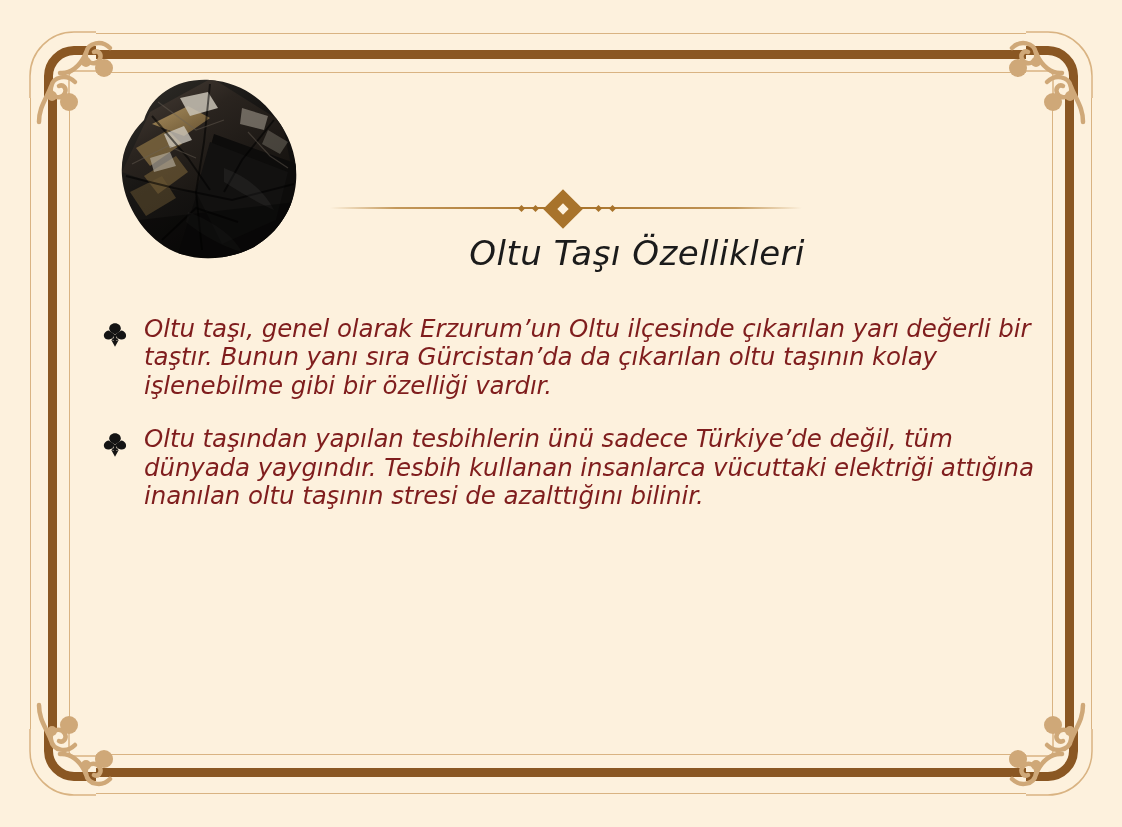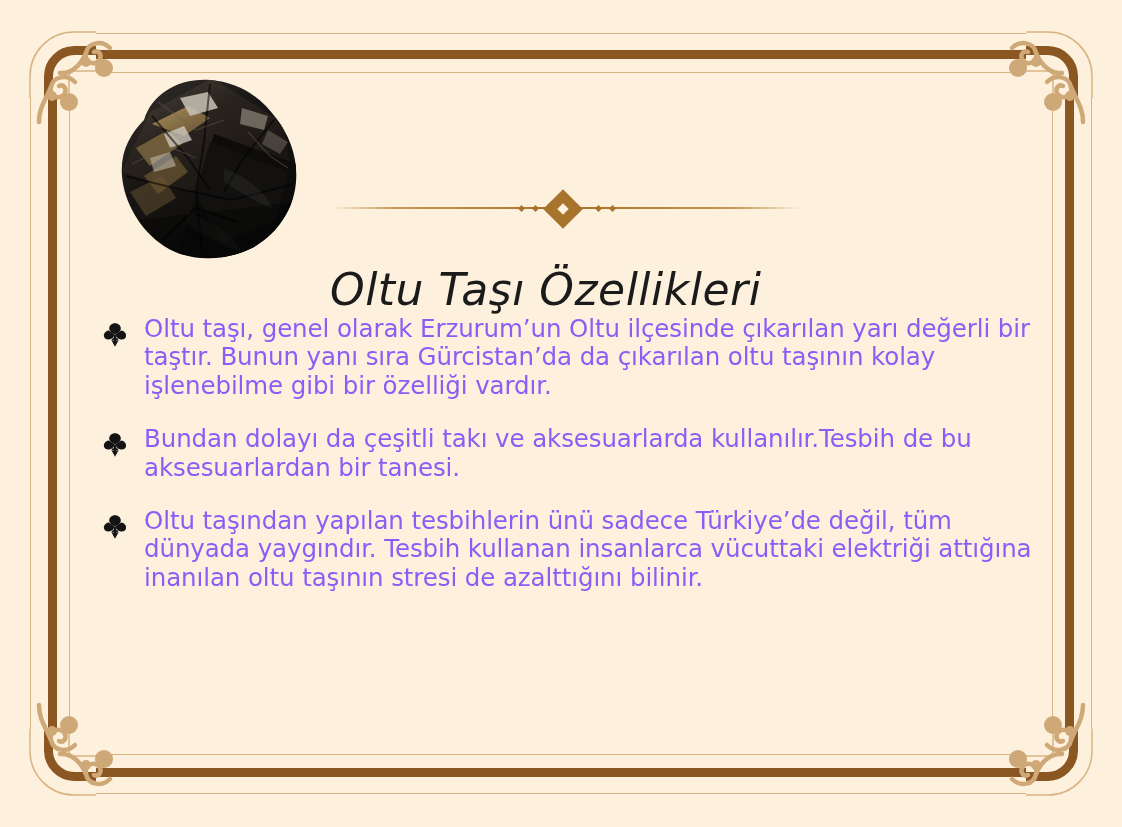--- a/index.html
+++ b/index.html
@@ -137,27 +137,27 @@
     content: "";
     position: absolute;
     left: 10px; top: 10px;
     width: 8px; height: 8px;
     background: #fdf1dd;
   }
 
   #title {
     position: absolute;
     left: 330px;
-    top: 235px;
+    top: 210px;
     width: 475px;
-    text-align: left;
+    text-align: right;
     font-family: "DejaVu Sans", sans-serif;
     font-style: italic;
     font-weight: 400;
-    font-size: 44px;
+    font-size: 34px;
     letter-spacing: 0.5px;
     color: #1b1b1b;
     white-space: nowrap;
   }
 
   
   #points {
     position: absolute;
     left: 100px;
     top: 290px;
@@ -172,24 +172,25 @@
   .bullet {
     position: absolute;
     left: 2px;
     top: 7px;
     width: 26px;
     height: 26px;
   }
   .bullet svg { display: block; }
   .ptext {
     font-family: "DejaVu Sans", sans-serif;
+    font-style: italic;
     font-weight: 400;
     font-size: 24.5px;
     line-height: 1.17;
-    color: #8b5cf6;
+    color: #7f1d1d;
     letter-spacing: -0.1px;
   }
 </style>
 </head>
 <body>
 
 <div id="card">
 
   <div class="frame-outer"></div>
   <div class="frame-mid"></div>
@@ -386,37 +387,20 @@
             <path d="M19.4,8.4 C22.6,9.0 24.6,11.6 24.0,14.4 C23.5,16.8 21.0,18.0 18.0,17.2
                      C15.0,16.4 13.7,14.6 13.9,12.0 C16.0,10.6 17.6,9.2 19.4,8.4 Z"></path>
             <path d="M11.7,12.6 L14.3,12.6 L14.3,19.0 L17.0,17.6 L13,24.8 L9,17.6 L11.7,19.0 Z"></path>
             <rect x="10.0" y="16.2" width="6" height="2.1" rx="1"></rect>
           </g>
         </svg>
       </span>
       <p class="ptext">Oltu taşı, genel olarak Erzurum’un Oltu ilçesinde çıkarılan yarı değerli bir taştır. Bunun yanı sıra Gürcistan’da da çıkarılan oltu taşının kolay işlenebilme gibi bir özelliği vardır.</p>
     </div>
 
-    <div class="point">
-      <span class="bullet">
-        <svg width="26" height="26" viewBox="0 0 26 26">
-          <g fill="#141414">
-            <path d="M13,1.2 C9.6,1.2 7.2,3.6 7.2,6.6 C7.2,9.2 9.2,10.6 13,12.4
-                     C16.8,10.6 18.8,9.2 18.8,6.6 C18.8,3.6 16.4,1.2 13,1.2 Z"></path>
-            <path d="M6.6,8.4 C3.4,9.0 1.4,11.6 2.0,14.4 C2.5,16.8 5.0,18.0 8.0,17.2
-                     C11.0,16.4 12.3,14.6 12.1,12.0 C10.0,10.6 8.4,9.2 6.6,8.4 Z"></path>
-            <path d="M19.4,8.4 C22.6,9.0 24.6,11.6 24.0,14.4 C23.5,16.8 21.0,18.0 18.0,17.2
-                     C15.0,16.4 13.7,14.6 13.9,12.0 C16.0,10.6 17.6,9.2 19.4,8.4 Z"></path>
-            <path d="M11.7,12.6 L14.3,12.6 L14.3,19.0 L17.0,17.6 L13,24.8 L9,17.6 L11.7,19.0 Z"></path>
-            <rect x="10.0" y="16.2" width="6" height="2.1" rx="1"></rect>
-          </g>
-        </svg>
-      </span>
-      <p class="ptext">Bundan dolayı da çeşitli takı ve aksesuarlarda kullanılır.Tesbih de bu aksesuarlardan bir tanesi.</p>
-    </div>
 
     <div class="point">
       <span class="bullet">
         <svg width="26" height="26" viewBox="0 0 26 26">
           <g fill="#141414">
             <path d="M13,1.2 C9.6,1.2 7.2,3.6 7.2,6.6 C7.2,9.2 9.2,10.6 13,12.4
                      C16.8,10.6 18.8,9.2 18.8,6.6 C18.8,3.6 16.4,1.2 13,1.2 Z"></path>
             <path d="M6.6,8.4 C3.4,9.0 1.4,11.6 2.0,14.4 C2.5,16.8 5.0,18.0 8.0,17.2
                      C11.0,16.4 12.3,14.6 12.1,12.0 C10.0,10.6 8.4,9.2 6.6,8.4 Z"></path>
             <path d="M19.4,8.4 C22.6,9.0 24.6,11.6 24.0,14.4 C23.5,16.8 21.0,18.0 18.0,17.2

